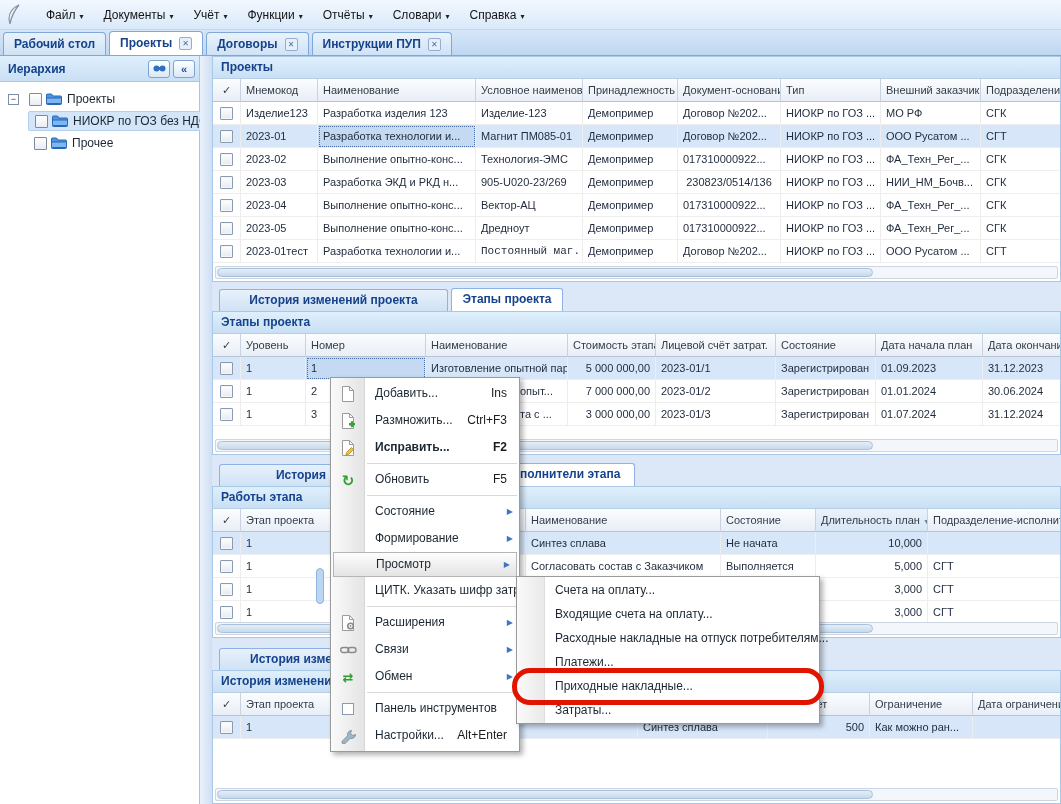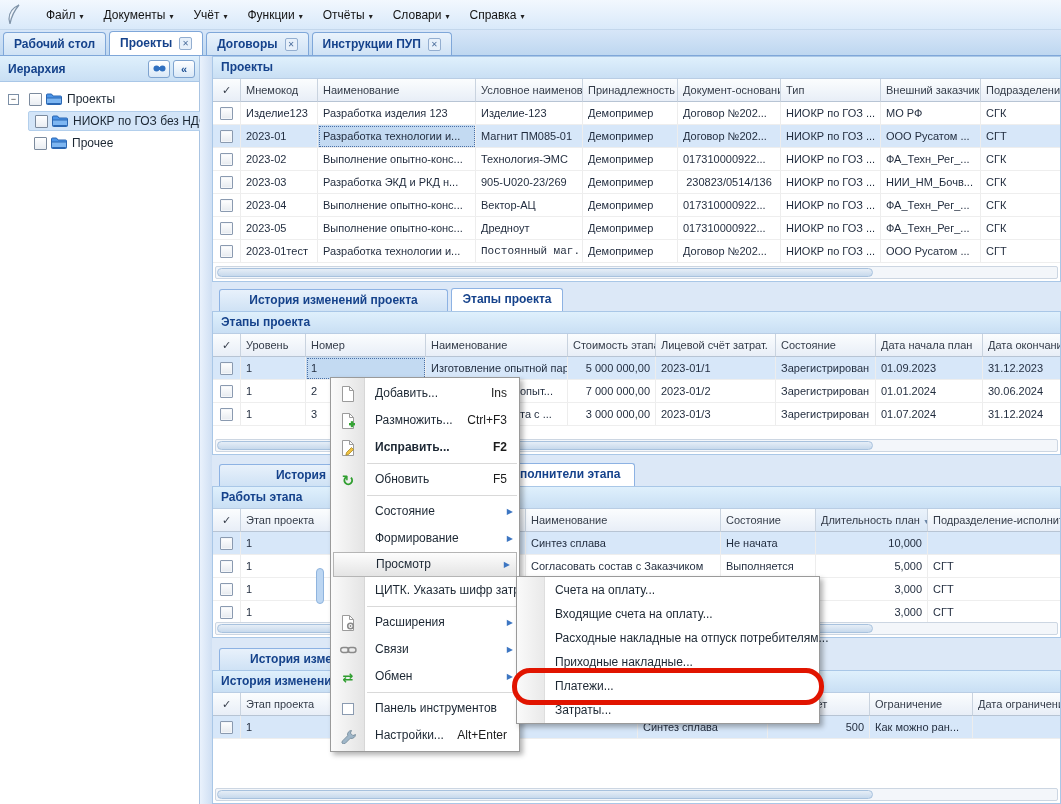--- a/index.html
+++ b/index.html
@@ -534,19 +534,19 @@
             <path d="M10.5 1.5 a4 4 0 0 0 -3.8 5.2 L1.5 11.9 a1.8 1.8 0 0 0 2.6 2.6 L9.3 9.3 a4 4 0 0 0 5.2 -3.8 l-2.6 1.1 -2.5 -2.5 1.1 -2.6 z" fill="#9fb6c8" stroke="#6e8596" stroke-width="0.8"></path>
           </svg>
         </span>Настройки...<span class="sc">Alt+Enter</span></div>
     </div>
 
   <div class="smenu" id="smenu">
       <div class="gutter"></div>
       <div class="sm-item">Счета на оплату...</div>
       <div class="sm-item">Входящие счета на оплату...</div>
       <div class="sm-item">Расходные накладные на отпуск потребителям...</div>
+      <div class="sm-item">Платежи...</div>
       <div class="sm-item">Приходные накладные...</div>
-      <div class="sm-item">Платежи...</div>
       <div class="sm-item">Затраты...</div>
     </div>
 
   <div class="annot"></div>
 </div>
 
 </body></html>

